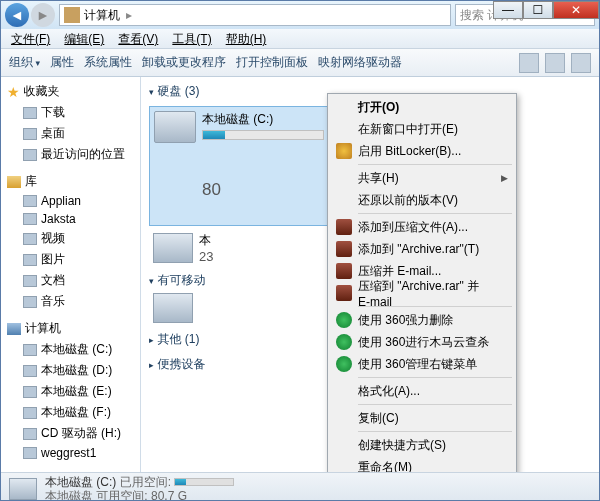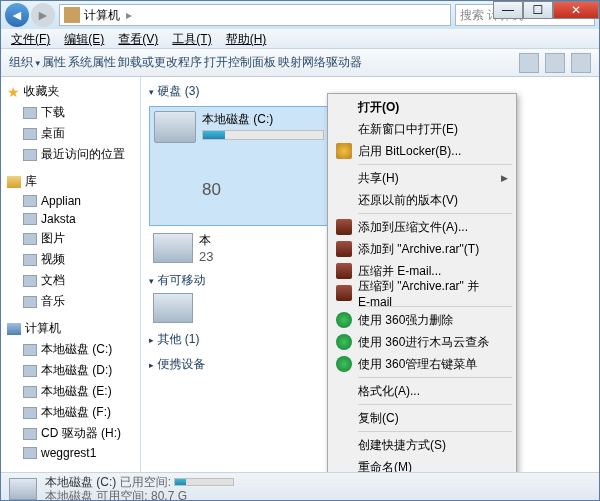--- a/index.html
+++ b/index.html
@@ -11,21 +11,21 @@
 .nav-btn.fwd { background:#d0d8e0; color:#888; }
 .addrbar { flex:1; height:22px; background:#fff; border:1px solid #a8b8c8; display:flex; align-items:center; padding:0 4px; margin-right:4px; }
 .addrbar .ico { width:16px; height:16px; background:#c8a060; margin-right:4px; }
 .searchbox { width:140px; height:22px; background:#fff; border:1px solid #a8b8c8; display:flex; align-items:center; padding:0 4px; color:#888; }
 .win-ctrls { position:absolute; right:0; top:0; display:flex; }
 .win-ctrl { width:30px; height:18px; text-align:center; line-height:16px; border:1px solid #888; }
 .win-ctrl.min, .win-ctrl.max { background:linear-gradient(#f0f4f8,#d0dde8); }
 .win-ctrl.close { background:linear-gradient(#e86050,#c03020); color:#fff; width:46px; }
 .menubar { height:20px; display:flex; padding:0 4px; gap:2px; background:linear-gradient(#f4f8fc,#e4ecf4); border-bottom:1px solid #c8d4e0; }
 .menubar span { padding:2px 6px; cursor:default;text-decoration:underline; }
-.toolbar { height:28px; display:flex; align-items:center; gap:2px; padding:0 8px; background:linear-gradient(#f8fafc,#e8eef4); border-bottom:1px solid #c0cedc; }
+.toolbar { height:28px; display:flex; align-items:center; gap:10px; padding:0 8px; background:linear-gradient(#f8fafc,#e8eef4); border-bottom:1px solid #c0cedc; }
 .toolbar span { color:#2a4a6a; cursor:default; }
 .toolbar .tdrop::after { content:" ▾"; font-size:9px; }
 .toolbar .icons { margin-left:auto; display:flex; gap:6px; }
 .toolbar .ticon { width:20px; height:20px; background:#c8d4e0; border:1px solid #a0b0c0; }
 .body { display:flex; height:calc(100% - 104px); }
 .sidebar { width:140px; background:#fff; border-right:1px solid #d0dce8; overflow:hidden; padding:4px 0; }
 .sb-group { margin-bottom:6px; }
 .sb-head { display:flex; align-items:center; padding:2px 6px; gap:4px; }
 .sb-head .star { color:#f0b030; font-size:14px; }
 .sb-head .folder { width:14px; height:12px; background:linear-gradient(#f0d080,#d8a030); }
@@ -140,25 +140,25 @@
         <div class="sb-item">
             <div class="di"></div>
             <span>Applian</span>
           </div>
         <div class="sb-item">
             <div class="di"></div>
             <span>Jaksta</span>
           </div>
         <div class="sb-item">
             <div class="di"></div>
+            <span>视频</span>
+          </div>
+        <div class="sb-item">
+            <div class="di"></div>
             <span>图片</span>
-          </div>
-        <div class="sb-item">
-            <div class="di"></div>
-            <span>视频</span>
           </div>
         <div class="sb-item">
             <div class="di"></div>
             <span>文档</span>
           </div>
         <div class="sb-item">
             <div class="di"></div>
             <span>音乐</span>
           </div>
       </div>

